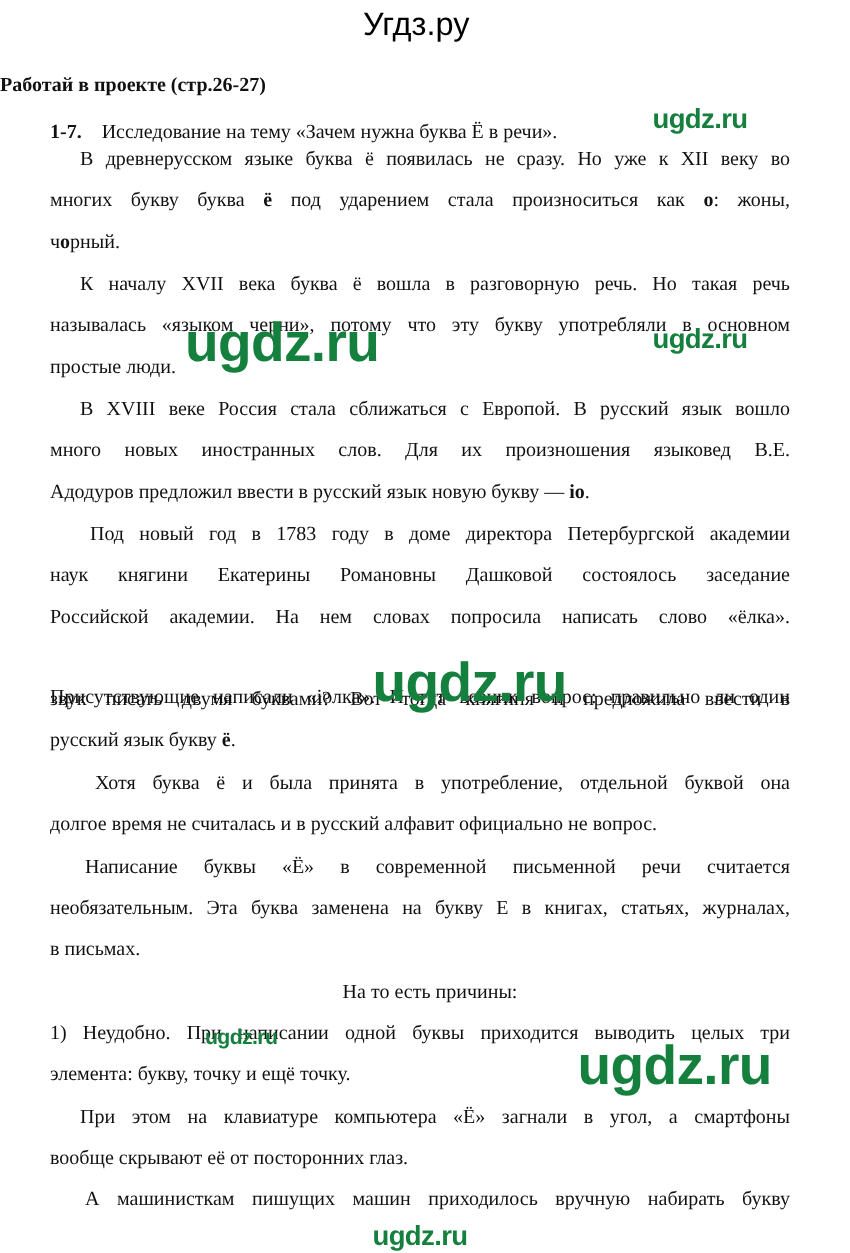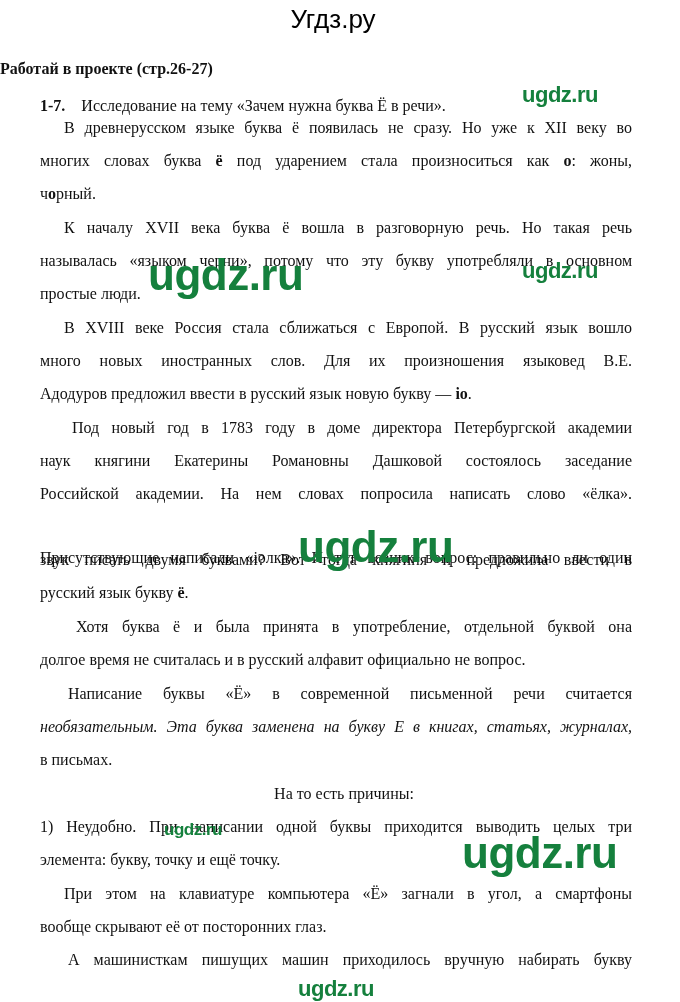--- a/index.html
+++ b/index.html
@@ -19,21 +19,21 @@
 
 <div class="site-title">Угдз.ру</div>
 
 <div class="heading">Работай в проекте (стр.26-27)</div>
 
 <div class="line" style="top:96px;">
   <b>1-7.</b><span>&nbsp;&nbsp;&nbsp;&nbsp;</span><span>Исследование на тему «Зачем нужна буква Ё в речи».</span>
 </div>
 
 <div class="line justify" style="top:118px; left:64px; width:568px;"> В древнерусском языке буква ё появилась не сразу. Но уже к XII веку во</div>
-<div class="line justify" style="top:151px;"><span>многих словах буква </span><b>ё</b><span> под ударением стала произноситься как </span><b>о</b><span>: жоны,</span></div>
+<div class="line justify" style="top:151px;"><span>многих букву буква </span><b>ё</b><span> под ударением стала произноситься как </span><b>о</b><span>: жоны,</span></div>
 <div class="line" style="top:184px;"><span>ч</span><b>о</b><span>рный.</span></div>
 
 <div class="line justify" style="top:218px; left:64px; width:568px;">К началу XVII века буква ё вошла в разговорную речь. Но такая речь</div>
 <div class="line justify" style="top:251px;">называлась «языком черни», потому что эту букву употребляли в основном</div>
 <div class="line" style="top:284px;">простые люди.</div>
 
 <div class="line justify" style="top:318px; left:64px; width:568px;"> В XVIII веке Россия стала сближаться с Европой. В русский язык вошло</div>
 <div class="line justify" style="top:351px;">много новых иностранных слов. Для их произношения языковед В.Е.</div>
 <div class="line" style="top:384px;"><span>Адодуров предложил ввести в русский язык новую букву — </span><b>io</b><span>.</span></div>
 
@@ -41,21 +41,21 @@
 <div class="line justify" style="top:451px;">наук княгини Екатерины Романовны Дашковой состоялось заседание</div>
 <div class="line justify" style="top:484px;">Российской академии. На нем словах попросила написать слово «ёлка».</div>
 <div class="line justify" style="top:517px;margin-top:31px;">Присутствующие написали «iолка». И тут возник вопрос: правильно ли один</div>
 <div class="line justify" style="top:550px;">звук писать двумя буквами? Вот тогда княгиня и предложила ввести в</div>
 <div class="line" style="top:583px;"><span>русский язык букву </span><b>ё</b><span>.</span></div>
 
 <div class="line justify" style="top:617px; left:76px; width:556px;"> Хотя буква ё и была принята в употребление, отдельной буквой она</div>
 <div class="line" style="top:650px;">долгое время не считалась и в русский алфавит официально не вопрос.</div>
 
 <div class="line justify" style="top:684px; left:68px; width:564px;">Написание буквы «Ё» в современной письменной речи считается</div>
-<div class="line justify" style="top:717px;font-style:italic;">необязательным.  Эта буква заменена на букву Е в книгах, статьях, журналах,</div>
+<div class="line justify" style="top:717px;">необязательным.  Эта буква заменена на букву Е в книгах, статьях, журналах,</div>
 <div class="line" style="top:750px;">в письмах.</div>
 
 <div class="line" style="top:784px; left:48px;text-align:center;"> На то есть причины:</div>
 <div class="line justify" style="top:817px;">1) Неудобно.  При написании одной буквы приходится выводить целых три</div>
 <div class="line" style="top:850px;">элемента: букву, точку и ещё точку.</div>
 
 <div class="line justify" style="top:884px; left:64px; width:568px;">При этом на клавиатуре компьютера «Ё» загнали в угол, а смартфоны</div>
 <div class="line" style="top:917px;">вообще скрывают её от посторонних глаз.</div>
 <div class="line justify" style="top:950px; left:68px; width:564px;"> А машинисткам пишущих машин приходилось вручную набирать букву</div>
 

